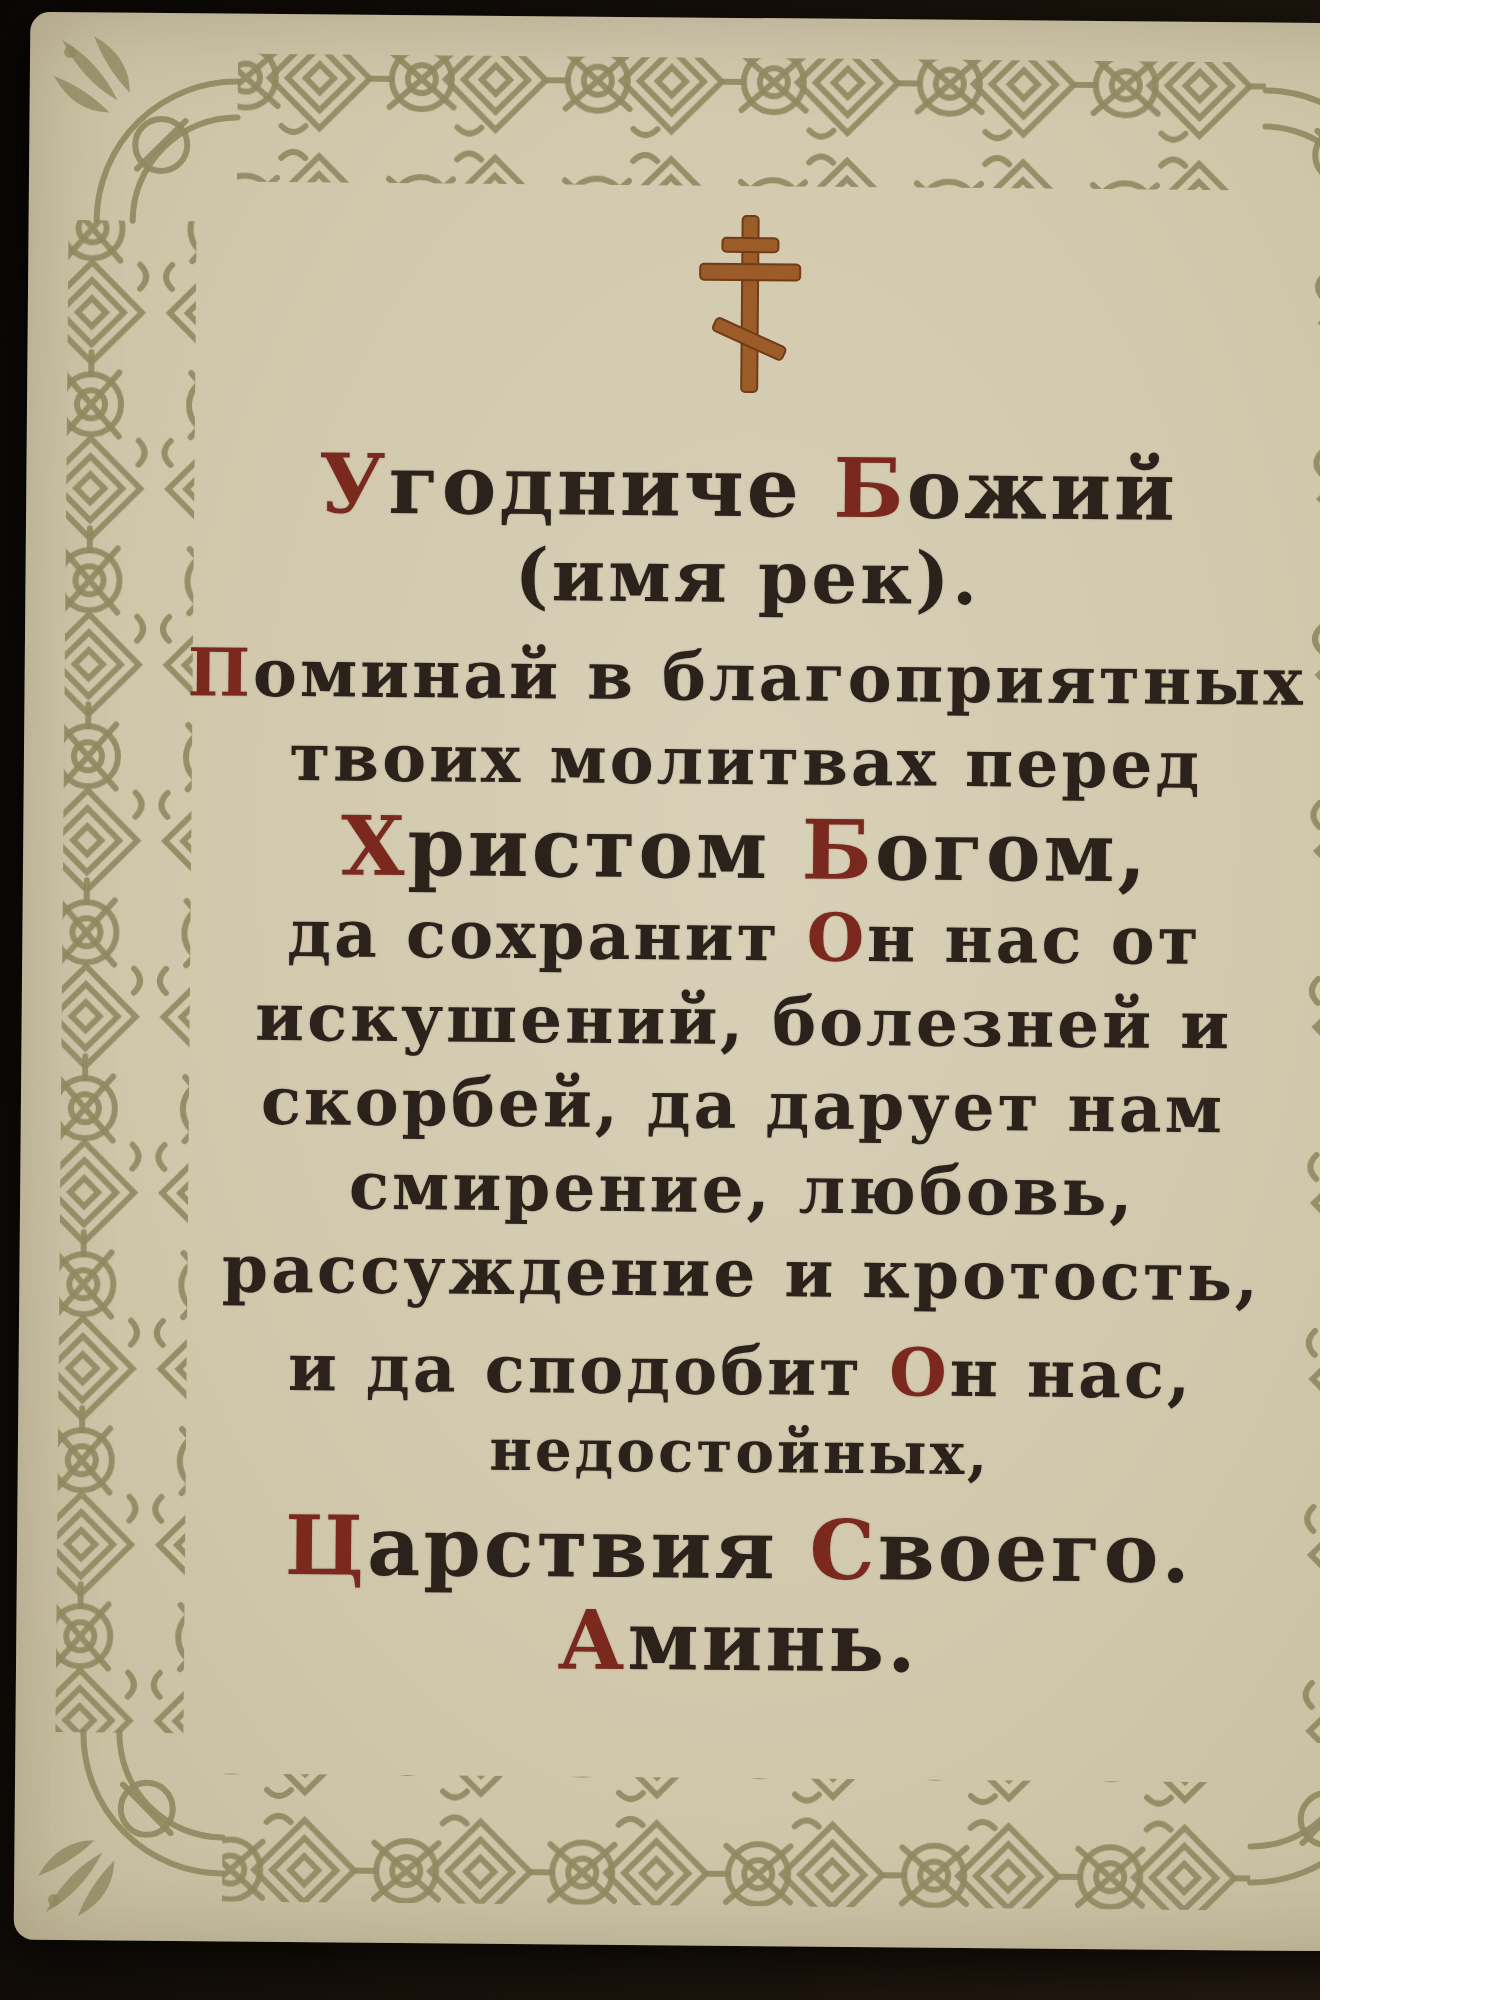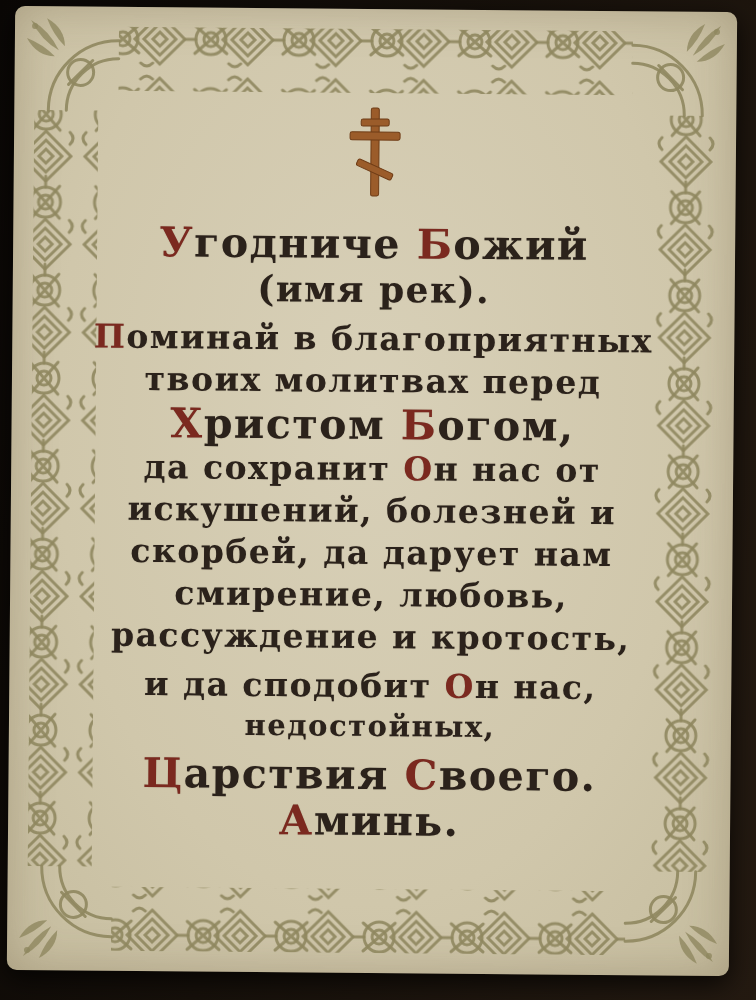--- a/index.html
+++ b/index.html
@@ -3,21 +3,21 @@
 <meta charset="utf-8">
 <style>
   :root{
     --photo-bg:#120d09; --card-bg:#d0c7ab; --card-bg-light:#d8d0b8;
     --ornament:#8f875f; --text:#2b221b; --red:#7b291f;
     --cross:#9b5c2a; --cross-dark:#6f3c16;
   }
   html,body{margin:0;padding:0;}
   body{width:756px;height:1000px;overflow:hidden;font-family:"DejaVu Serif",serif;}
   .photo{
-    position:relative;width:756px;height:1000px;
+    position:relative;width:660px;height:1000px;
     background:linear-gradient(105deg,#0a0705 0%,#16100a 45%,#241a11 100%);
     overflow:hidden;
   }
   .card{
     position:absolute;left:11px;top:9px;width:722px;height:964px;
     background:radial-gradient(ellipse at 50% 42%, var(--card-bg-light,#d8d0b8) 0%, var(--card-bg,#d0c7ab) 62%, #c6bd9f 100%);
     border-radius:10px;
     transform:rotate(0.5deg);
     box-shadow:inset 0 0 46px rgba(95,75,45,.28), 0 8px 26px rgba(0,0,0,.75);
   }

